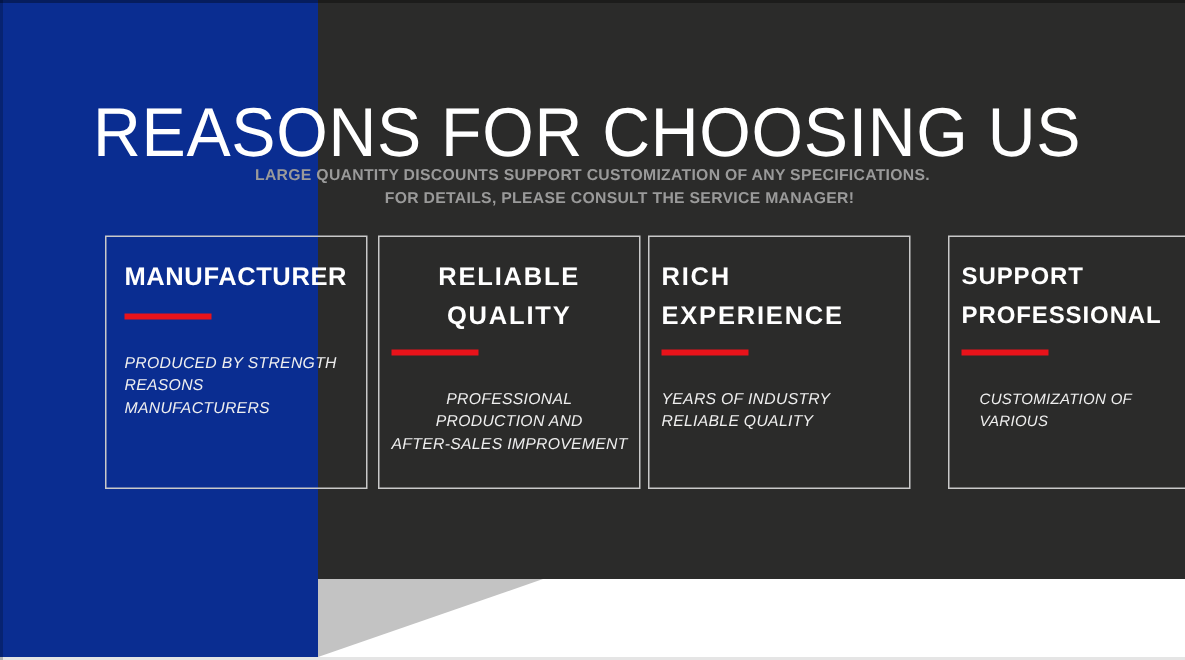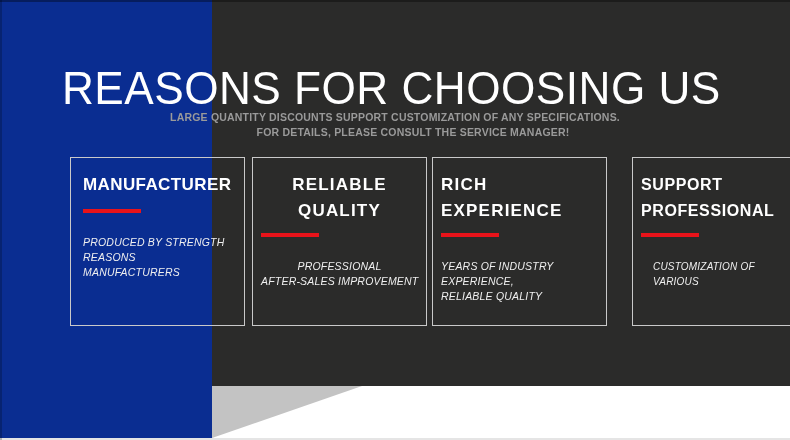--- a/index.html
+++ b/index.html
@@ -176,33 +176,33 @@
     </div>
 
     <div class="card c1">
       <div class="card-title">
         <span>RELIABLE</span><br>
         <span>QUALITY</span>
       </div>
       <div class="rule"></div>
       <div class="card-body">
         <span>PROFESSIONAL</span>
+        <span>PRODUCTION AND</span>
         <span>AFTER-SALES IMPROVEMENT</span>
       </div>
     </div>
 
     <div class="card c2">
       <div class="card-title">
         <span>RICH</span><br>
         <span>EXPERIENCE</span>
       </div>
       <div class="rule"></div>
       <div class="card-body">
         <span>YEARS OF INDUSTRY</span>
-        <span>EXPERIENCE,</span>
         <span>RELIABLE QUALITY</span>
       </div>
     </div>
 
     <div class="card c3">
       <div class="card-title">
         <span>SUPPORT</span><br>
         <span>PROFESSIONAL</span>
       </div>
       <div class="rule"></div>

